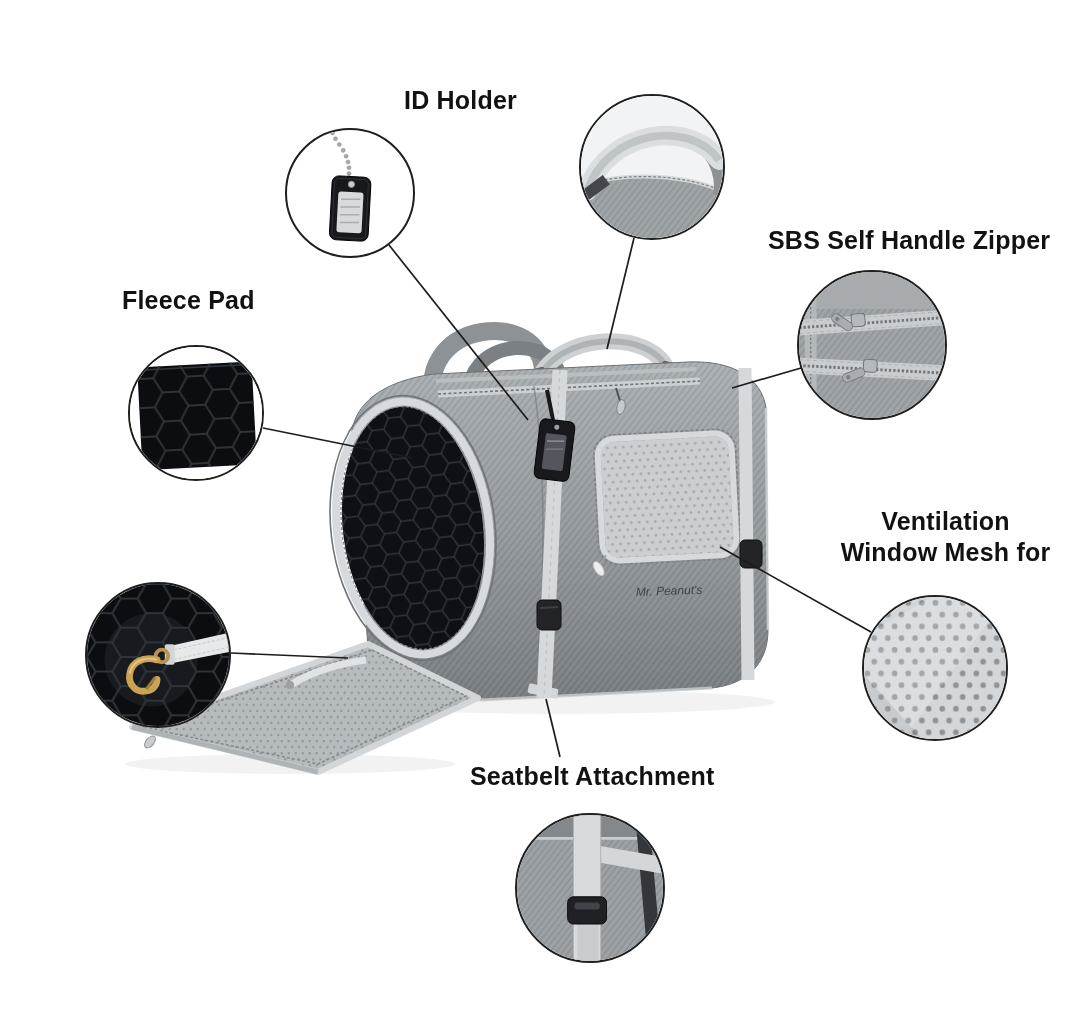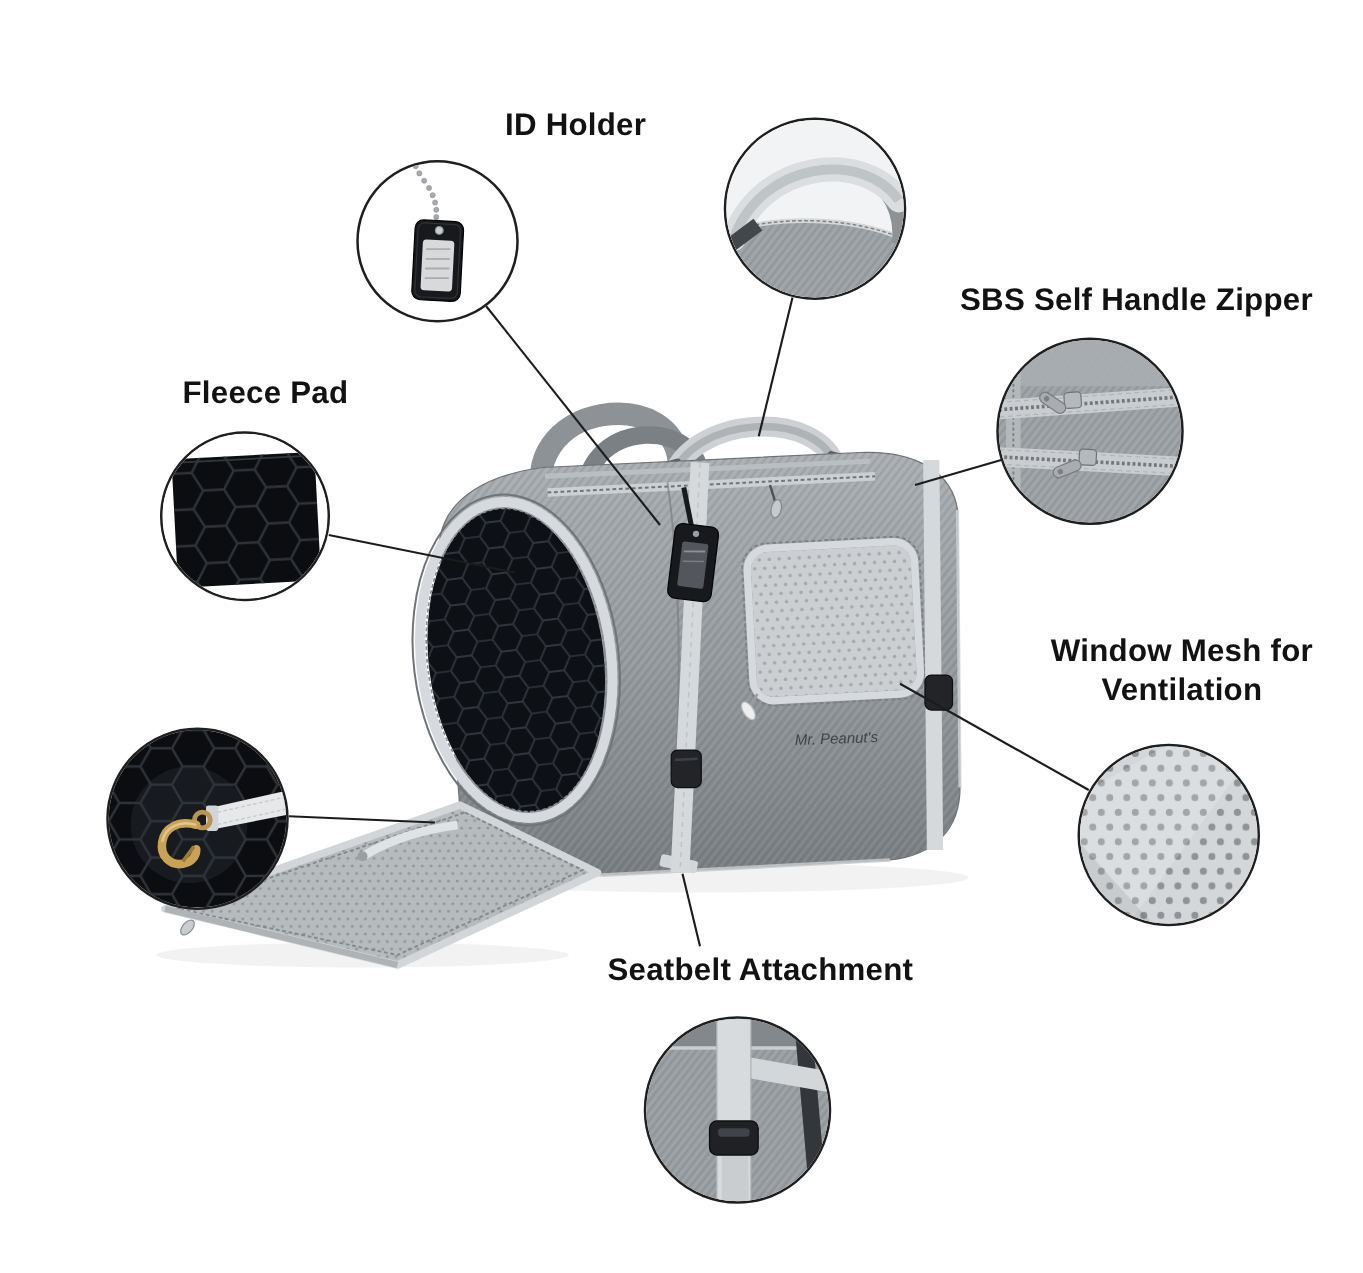--- a/index.html
+++ b/index.html
@@ -22,24 +22,24 @@
   #inset-id-holder   { left:285px; top:128px; width:130px; height:130px; }
   #inset-handle      { left:579px; top:94px;  width:146px; height:146px; }
   #inset-zipper      { left:797px; top:270px; width:150px; height:150px; }
   #inset-fleece      { left:128px; top:345px; width:136px; height:136px; }
   #inset-leash       { left:85px;  top:582px; width:146px; height:146px; }
   #inset-mesh        { left:862px; top:595px; width:146px; height:146px; }
   #inset-seatbelt    { left:515px; top:813px; width:150px; height:150px; }
   #label-id-holder   { left:404px; top:86px; }
   #label-handle      { left:698px; top:64px; width:175px; }
   #label-zipper      { left:768px; top:226px; }
-  #label-fleece      { left:122px; top:300px;margin-left:24px; }
+  #label-fleece      { left:122px; top:286px; }
   #label-leash       { left:78px;  top:551px; }
   #label-mesh        { left:833px; top:506px; width:225px; }
-  #label-seatbelt    { left:486px; top:762px; }
+  #label-seatbelt    { left:470px; top:762px; }
   .label { z-index:5; }
   #bag-svg { z-index:1; }
   #lines-svg { z-index:3; pointer-events:none; }
 </style>
 </head>
 <body>
 
 <div class="stage">
 
   <svg id="bag-svg" class="layer" width="1090" height="1018" viewBox="0 0 1090 1018">
@@ -310,21 +310,21 @@
   <div class="label" id="label-zipper">
     <span>SBS Self Handle Zipper</span>
   </div>
 
   <div class="label" id="label-fleece">
     <span>Fleece Pad</span>
   </div>
 
 
   <div class="label two-line" id="label-mesh">
+    <span class="ln">Ventilation</span>
     <span class="ln">Window Mesh for</span>
-    <span class="ln">Ventilation</span>
   </div>
 
   <div class="label" id="label-seatbelt">
     <span>Seatbelt Attachment</span>
   </div>
 
 </div>
 
 </body></html>

